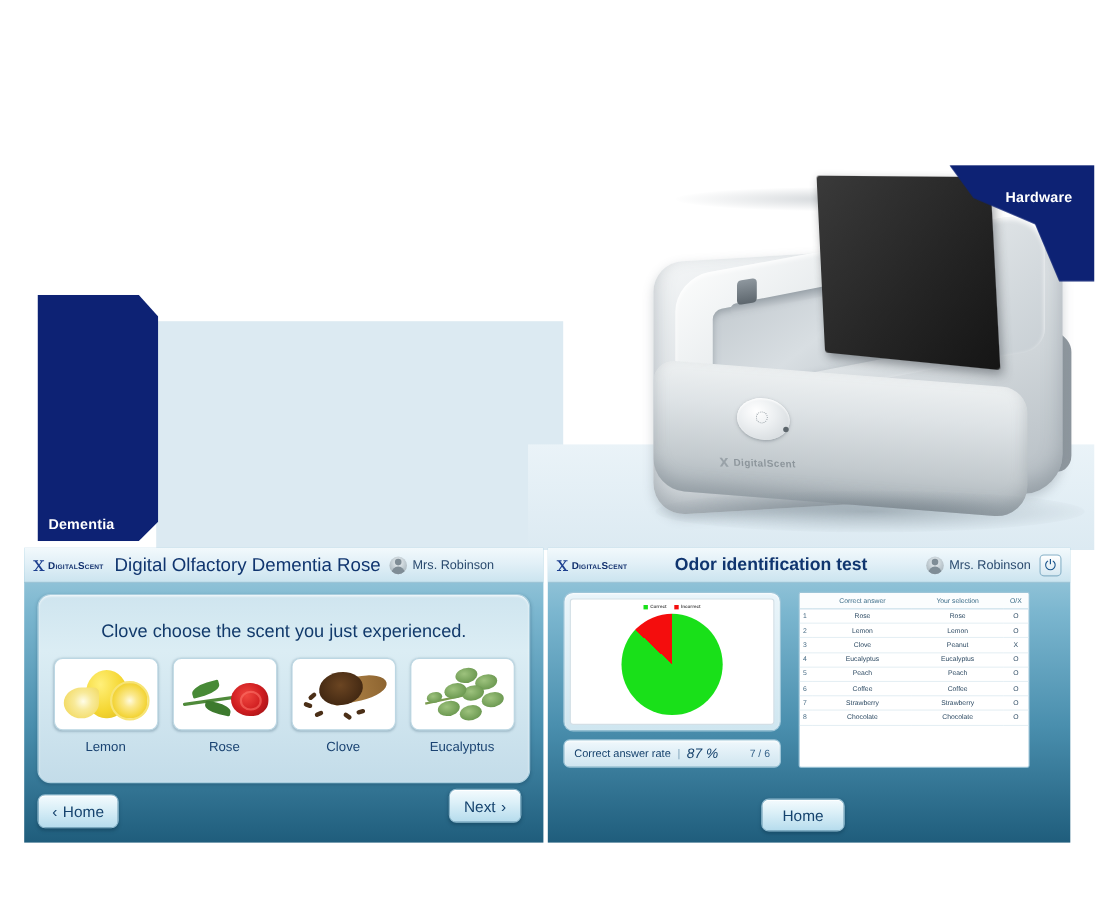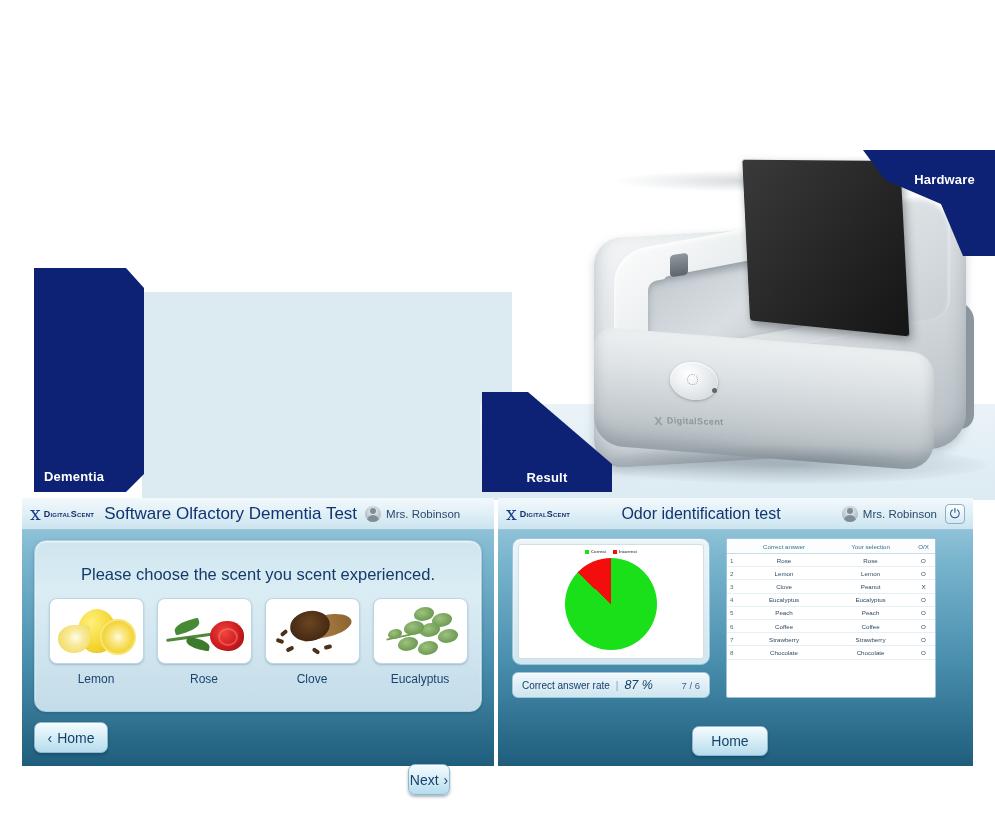--- a/index.html
+++ b/index.html
@@ -171,21 +171,21 @@
   }
   .brand .brandtext {
     font-size: 9px; font-weight: bold; color: #12306e;
     letter-spacing: .2px; font-variant: small-caps;
   }
   .app-title {
     color: #10356f; font-size: 17px; font-weight: normal;
     white-space: nowrap; margin-left: 10px;
   }
   #panel-result .app-title {
-    font-weight: normal; font-size: 16px; flex: 1; text-align: center; margin: 0;
+    font-weight: bold; font-size: 16px; flex: 1; text-align: center; margin: 0;
   }
   .user-chip {
     display: flex; align-items: center; gap: 5px; margin-left: 10px;
     flex: 0 0 auto;
   }
   #panel-software .user-chip { margin-left: 8px; }
   .avatar {
     width: 16px; height: 16px; border-radius: 50%;
     background: radial-gradient(circle at 50% 34%, #f0f4f6 0%, #c3ced4 45%, #9aa7af 100%);
     position: relative; overflow: hidden; flex: 0 0 auto;
@@ -271,21 +271,21 @@
   
   .btn {
     position: absolute; height: 31px;
     background: linear-gradient(to bottom,#f4fbfe 0%, #dcf0f8 40%, #b6dced 100%);
     border: 1px solid #8fb9cd; border-radius: 7px;
     color: #15436e; font-size: 14px; display: flex; align-items: center;
     justify-content: center; gap: 5px;
     box-shadow: 0 2px 3px rgba(10,45,70,.35), inset 0 1px 0 #fff;
   }
   #btn-home-soft { left: 34px; top: 722px; width: 74px; }
-  #btn-next      { left: 408px; top: 764px; width: 42px; }
+  #btn-next      { left: 408px; top: 717px; width: 66px; }
   #btn-home-res  { left: 692px; top: 726px; width: 76px; height: 30px; }
 
   
   .result-card {
     position: absolute; left: 14px; top: 40px; width: 198px; height: 127px;
     background: linear-gradient(to bottom,#eaf5fa,#cfe6f0);
     border: 1px solid #9dc5d8; border-radius: 9px; padding: 5px;
     box-shadow: inset 0 1px 2px rgba(255,255,255,.9);
   }
   .chart-box {
@@ -362,39 +362,36 @@
     </div>
     <div class="dev-shadow"></div>
   </div>
 
   <div class="tab" id="tab-hardware">
     <span class="tab-label">Hardware</span>
   </div>
   <div class="tab" id="tab-software">
     <span class="tab-label">Dementia</span>
   </div>
-  <div class="tab" id="tab-result">
-    <span class="tab-label">Result</span>
-  </div>
 
   <div class="panel" id="panel-software">
     <div class="app-header">
       <div class="brand">
         <span class="flame">x</span>
         <span class="brandtext">DigitalScent</span>
       </div>
-      <div class="app-title">Software Olfactory Dementia Test</div>
+      <div class="app-title">Digital Olfactory Dementia Rose</div>
       <div class="user-chip">
         <span class="avatar"></span>
         <span class="user-name">Mrs. Robinson</span>
       </div>
     </div>
 
     <div class="soft-card">
-      <div class="prompt">Please choose the scent you scent experienced.</div>
+      <div class="prompt">Clove choose the scent you just experienced.</div>
       <div class="scent-row">
 
         <div class="scent-item">
           <div class="scent-thumb img-lemon">
             <div class="l1"></div>
               <div class="l3"></div>
               <div class="l2"></div>
           </div>
           <div class="scent-label">Lemon</div>
         </div>

